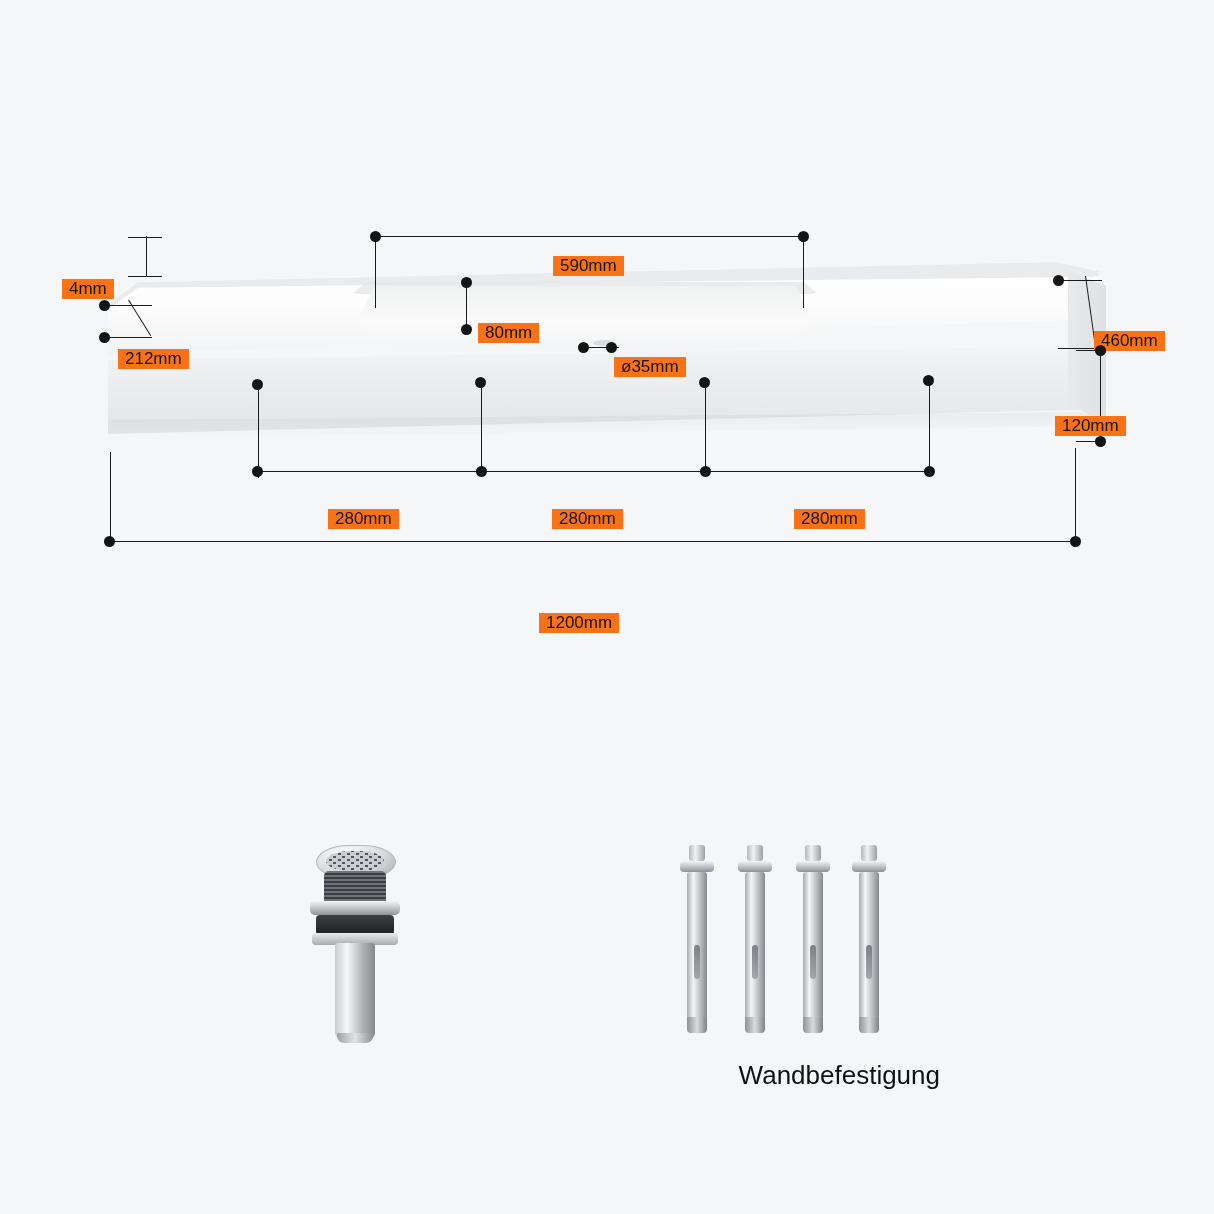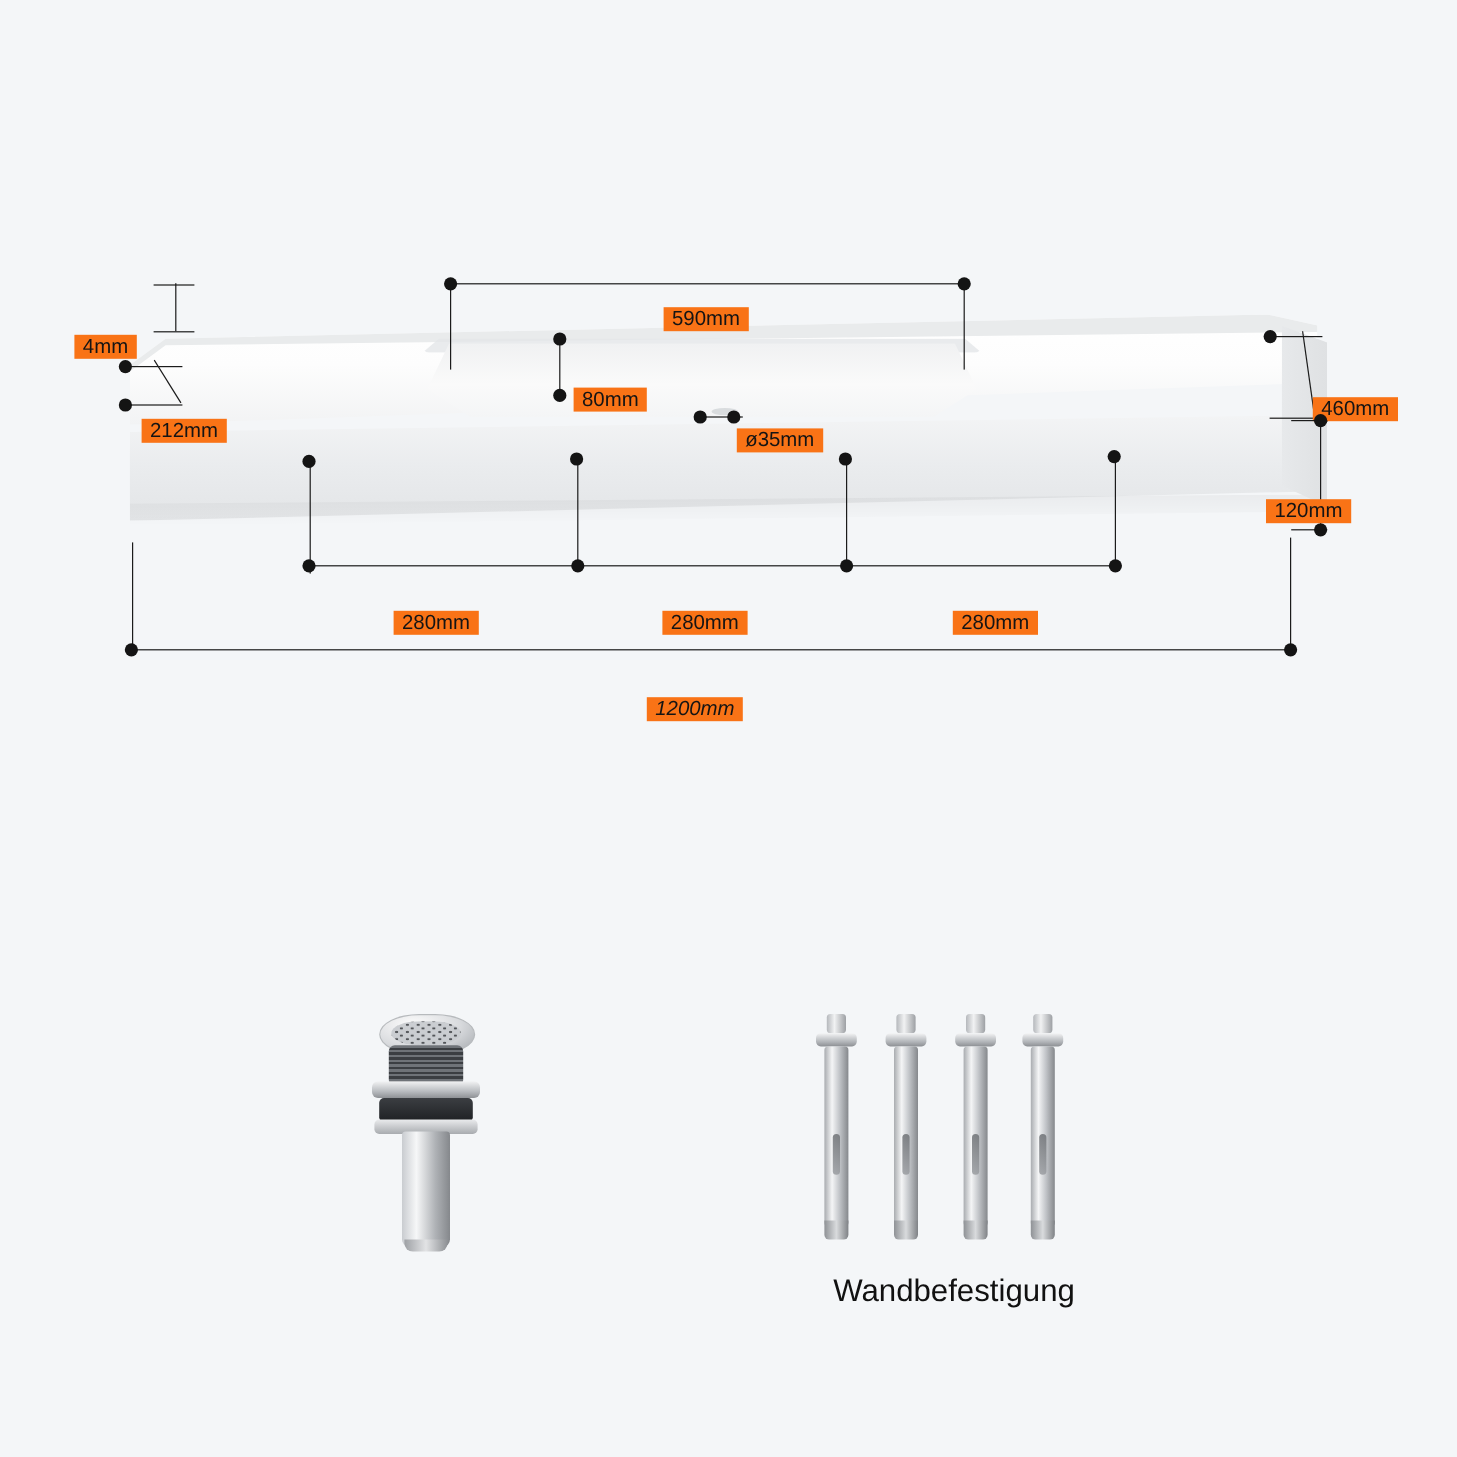--- a/index.html
+++ b/index.html
@@ -228,21 +228,21 @@
 
   <div class="dimtext" style="left:328px;top:478px;">280mm</div>
   <div class="dimtext" style="left:552px;top:478px;">280mm</div>
   <div class="dimtext" style="left:794px;top:478px;">280mm</div>
 
   <div class="dimline h" style="left:110px;top:541px;width:966px;"></div>
   <div class="dimline v" style="left:110px;top:452px;height:92px;"></div>
   <div class="dimline v" style="left:1075px;top:448px;height:96px;"></div>
   <div class="dot" style="left:104px;top:536px;"></div>
   <div class="dot" style="left:1070px;top:536px;"></div>
-  <div class="dimtext" style="left:539px;top:550px;font-style:italic;">1200mm</div>
+  <div class="dimtext" style="left:539px;top:582px;">1200mm</div>
 
 
   <div class="drainpart">
     <div class="grate"></div>
     <div class="grate-holes"></div>
     <div class="neck"></div>
     <div class="flangeA"></div>
     <div class="flangeB"></div>
     <div class="flangeC"></div>
     <div class="tube"></div>
@@ -272,15 +272,15 @@
       <div class="foot"></div>
     </div>
     <div class="bolt" style="left:180px;">
       <div class="head"></div>
       <div class="washer"></div>
       <div class="body"></div>
       <div class="slit"></div>
       <div class="foot"></div>
     </div>
   </div>
-  <div class="acc-label" style="left:650px;top:1060px;width:290px;">Wandbefestigung</div>
+  <div class="acc-label" style="left:650px;top:1060px;width:290px;text-align:right;">Wandbefestigung</div>
 
 </div>
 
 </body></html>

